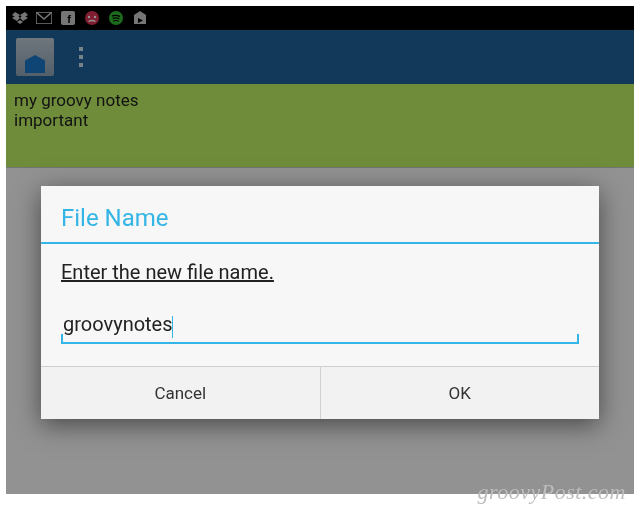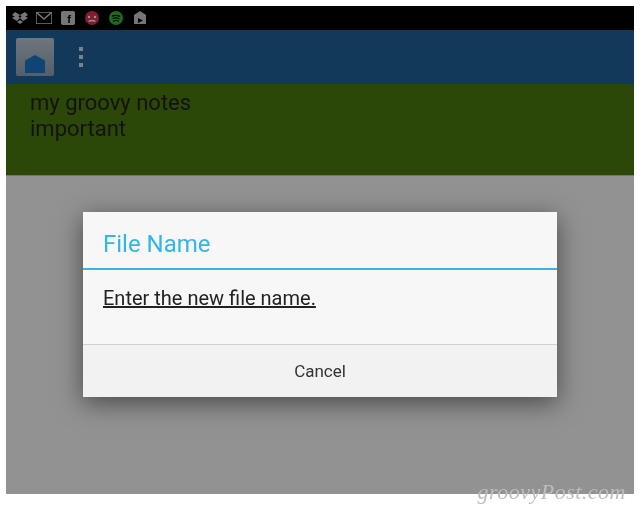--- a/index.html
+++ b/index.html
@@ -79,42 +79,42 @@
     .overflow span {
       width: 4px; height: 4px; background: #cfe1f0;
     }
     
     .content {
       background: #fbfbfb;
       height: calc(100% - 24px - 54px);
       position: relative;
     }
     .textarea-mock {
-      background: #4d7c0f;
+      background: #bef264;
       border-bottom: 1px solid #c8c8c8;
-      padding: 6px 8px 32px 24px;
-      font-size: 22px;
+      padding: 6px 8px 32px 8px;
+      font-size: 17px;
       color: #222;
       line-height: 1.2;
       white-space: pre-line;
       min-height: 84px;
     }
     
     .scrim {
       position: absolute;
       inset: 0;
       background: rgba(0,0,0,0.42);
     }
     
     .dialog {
       position: absolute;
       left: 50%;
-      top: 206px;
+      top: 180px;
       transform: translateX(-50%);
-      width: 474px;
+      width: 558px;
       background: #f7f7f7;
       box-shadow: 0 6px 24px rgba(0,0,0,0.5);
     }
     .dialog-header {
       padding: 18px 20px 10px 20px;
       font-size: 24px;
       color: #33b5e5;
       border-bottom: 2px solid #33b5e5;
     }
     .dialog-body {
@@ -249,22 +249,26 @@
       <div class="textarea-mock">my groovy notes
 important</div>
     </div>
 
     <div class="scrim"></div>
 
     <div class="dialog">
       <div class="dialog-header">File Name</div>
       <div class="dialog-body">
         <div class="dialog-msg">Enter the new file name.</div>
+        <div class="dialog-input-wrap">
+          <span style="font-size:20px;color:#222;">groovynotes</span><span class="cursor-bar"></span>
+        </div>
       </div>
       <div class="dialog-buttons">
         <button>Cancel</button>
+        <button>OK</button>
       </div>
     </div>
 
   </div>
 
   <div class="watermark">groovyPost.com</div>
 </div>
 
 </body></html>

